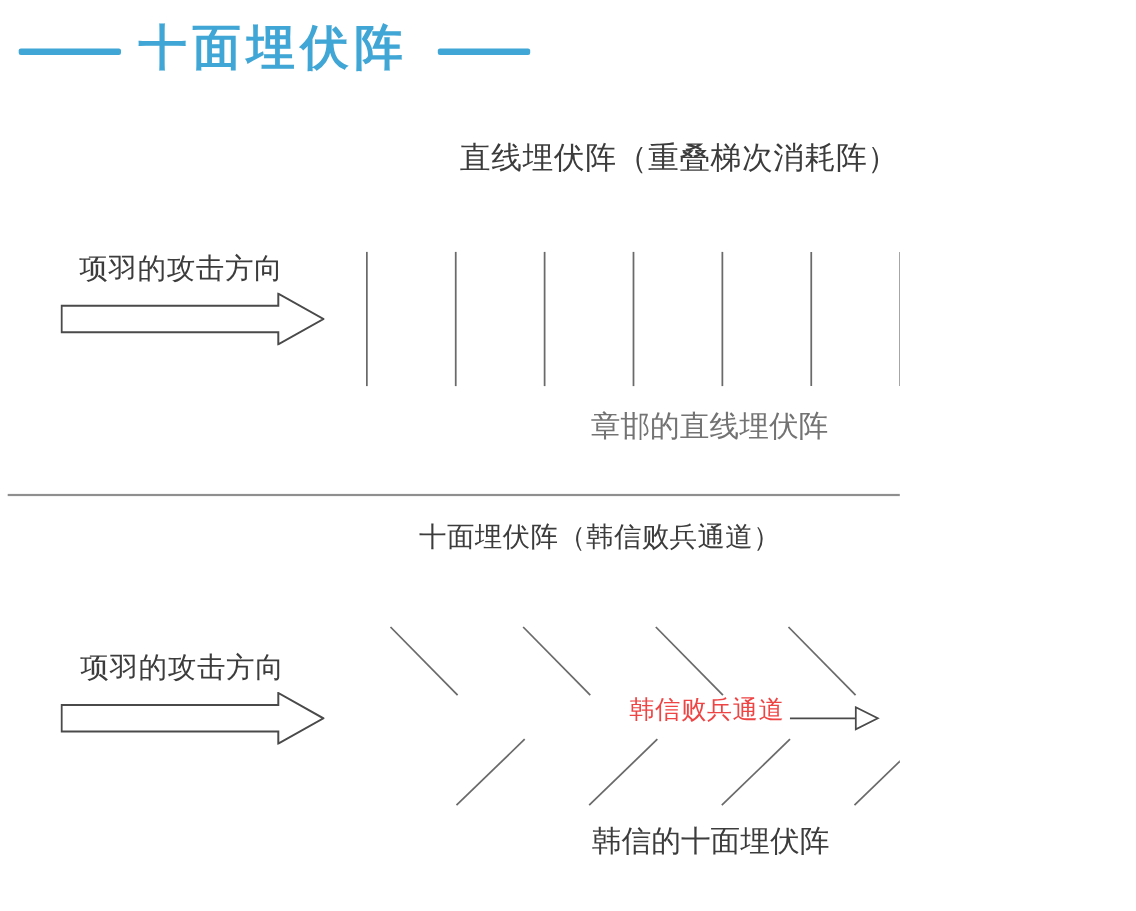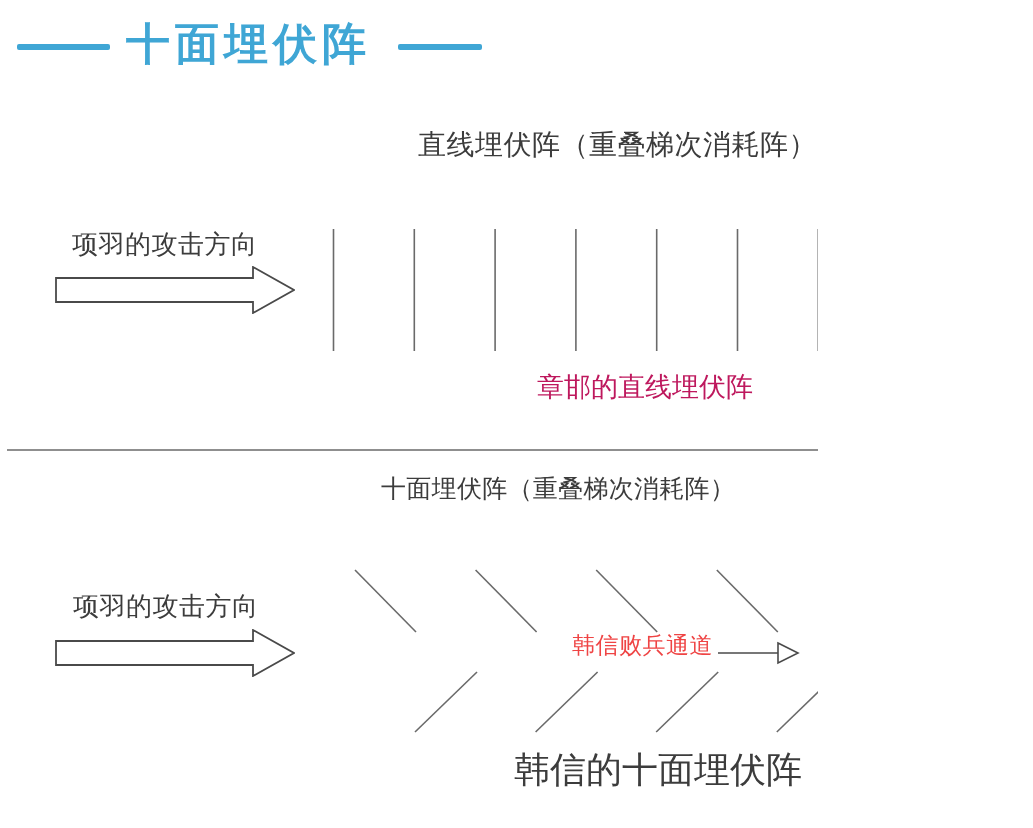--- a/index.html
+++ b/index.html
@@ -13,21 +13,21 @@
     font-weight:bold;font-size:44px;letter-spacing:5px;
   }
   .title-dash{position:absolute;height:6px;border-radius:2px;}
   .cjk{color:#3c3c3c;}
   .heading1{left:375px;top:131px;font-size:28px;letter-spacing:0.5px;}
   .label1{left:72px;top:232px;font-size:26px;letter-spacing:0.5px;}
   .caption1{left:537px;top:374px;font-size:27px;}
   .heading2{left:381px;top:476px;font-size:25px;letter-spacing:0.3px;}
   .label2{left:73px;top:594px;font-size:26px;letter-spacing:0.5px;}
   .channel-label{left:572px;top:634px;font-size:23px;letter-spacing:0.5px;}
-  .caption2{left:514px;top:752px;font-size:36px;text-align:right;}
+  .caption2{left:538px;top:752px;font-size:27px;text-align:right;}
   .divider{position:absolute;left:7px;top:449px;width:1019px;height:2px;}
   svg{display:block;}
   .overlay-svg{position:absolute;left:0;top:0;pointer-events:none;}
 </style>
 </head>
 <body>
 
 <div class="page">
 
   <div>
@@ -37,27 +37,27 @@
   </div>
 
   <div>
     <span class="abs cjk heading1" style="color: rgb(60, 60, 60); margin-left: 43px;">直线埋伏阵（重叠梯次消耗阵）</span>
     <span class="abs cjk label1" style="color: rgb(60, 60, 60);">项羽的攻击方向</span>
 
     <svg class="overlay-svg" style="left:55px;top:266px;" width="240" height="48" viewBox="0 0 240 48">
       <polygon points="1,12 198,12 198,1 239,24 198,47 198,36 1,36" fill="#ffffff" stroke="#4a4a4a" stroke-width="1.8" stroke-linejoin="miter"></polygon>
     </svg>
 
-    <span class="abs cjk caption1" style="color: #be185d;">章邯的直线埋伏阵</span>
+    <span class="abs cjk caption1" style="color: #737373;">章邯的直线埋伏阵</span>
   </div>
 
   <div class="divider" style="background: rgb(143, 143, 143);"></div>
 
   <div>
-    <span class="abs cjk heading2" style="color: rgb(60, 60, 60);">十面埋伏阵（重叠梯次消耗阵）</span>
+    <span class="abs cjk heading2" style="color: rgb(60, 60, 60);">十面埋伏阵（韩信败兵通道）</span>
     <span class="abs cjk label2" style="color: rgb(60, 60, 60);">项羽的攻击方向</span>
 
     <svg class="overlay-svg" style="left:55px;top:629px;" width="240" height="48" viewBox="0 0 240 48">
       <polygon points="1,12 198,12 198,1 239,24 198,47 198,36 1,36" fill="#ffffff" stroke="#4a4a4a" stroke-width="1.8" stroke-linejoin="miter"></polygon>
     </svg>
 
     <span class="abs cjk channel-label" style="color: #ef4444;">韩信败兵通道</span>
 
     <svg class="overlay-svg" style="left:718px;top:640px;" width="82" height="26" viewBox="0 0 82 26">
       <line x1="0" y1="13" x2="60" y2="13" stroke="#4a4a4a" stroke-width="1.6"></line>

